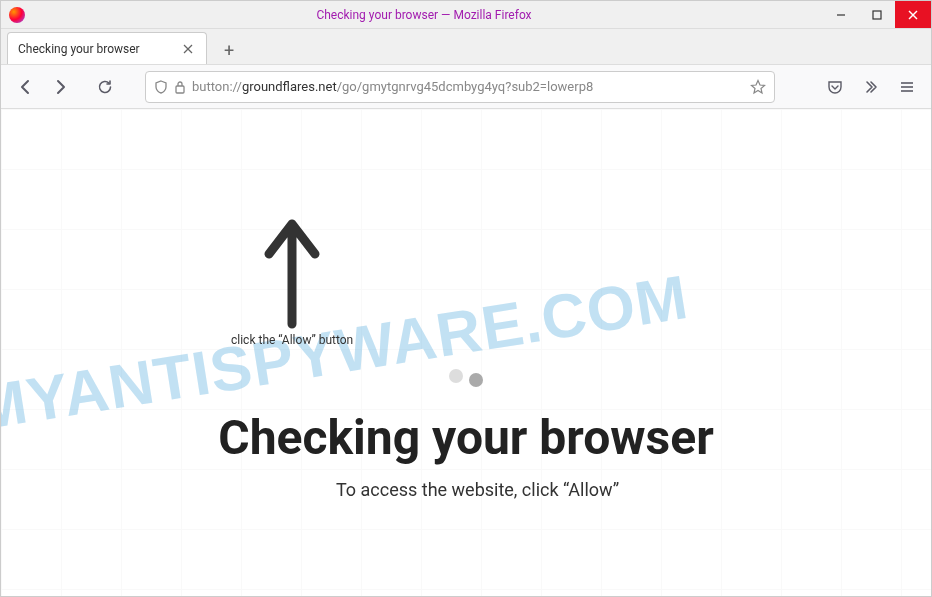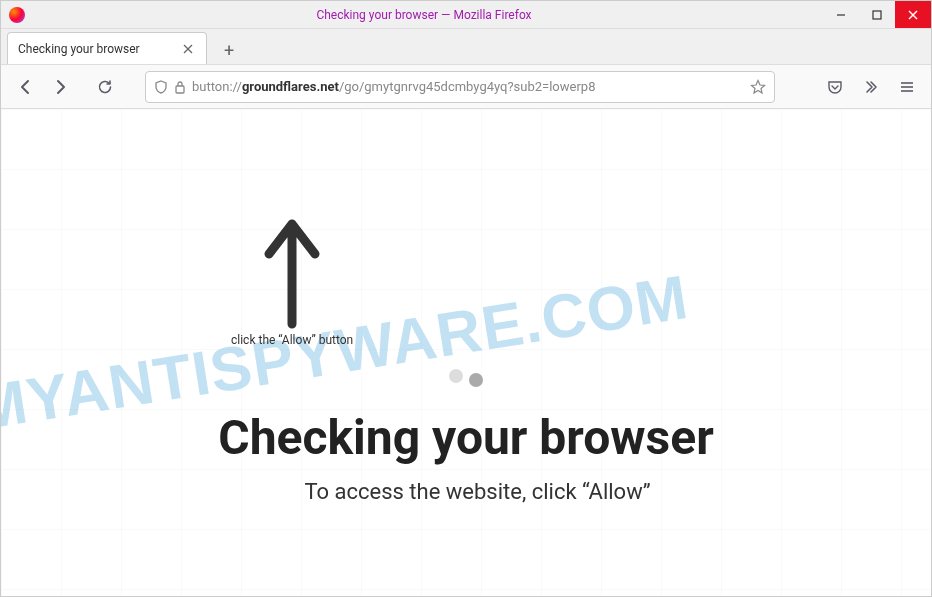--- a/index.html
+++ b/index.html
@@ -127,21 +127,21 @@
       margin: 0 40px 0 20px;
       gap: 6px;
       font-size: 13px;
     }
     .url-text {
       flex: 1;
       color: #888;
       white-space: nowrap;
       overflow: hidden;
     }
-    .url-text .domain { color: #333; font-weight: bold; }
+    .url-text .domain { color: #333; }
     
     
     .content {
       position: relative;
       height: calc(597px - 28px - 36px - 44px);
       background: #fff;
     }
     
     .grid-bg {
       position: absolute;
@@ -193,21 +193,21 @@
       font-size: 48px;
       font-weight: bold;
       color: #222;
     }
     .sub-heading {
       position: absolute;
       left: 0;
       right: 0;
       top: 370px;
       text-align: center;
-      font-size: 22px;
+      font-size: 18px;
       color: #333;
       margin-left: 23px;
     }
     
     .watermark {
       position: absolute;
       left: -30px;
       bottom: 210px;
       font-size: 62px;
       font-weight: 900;

